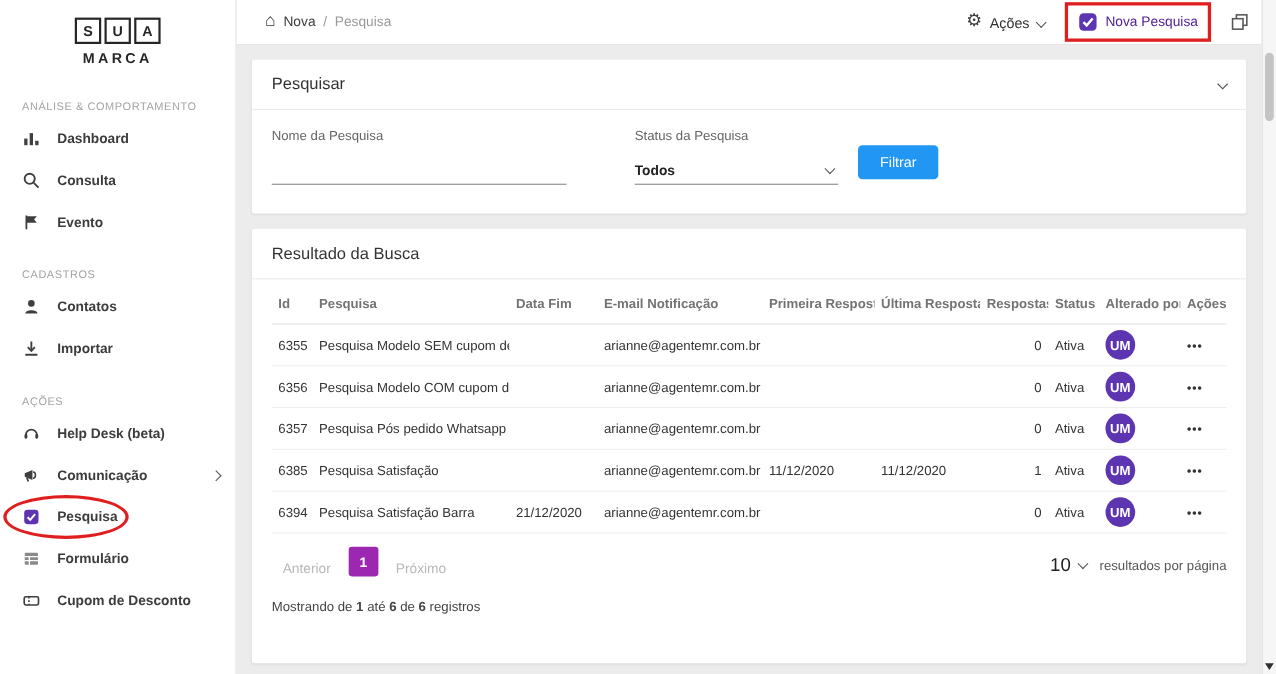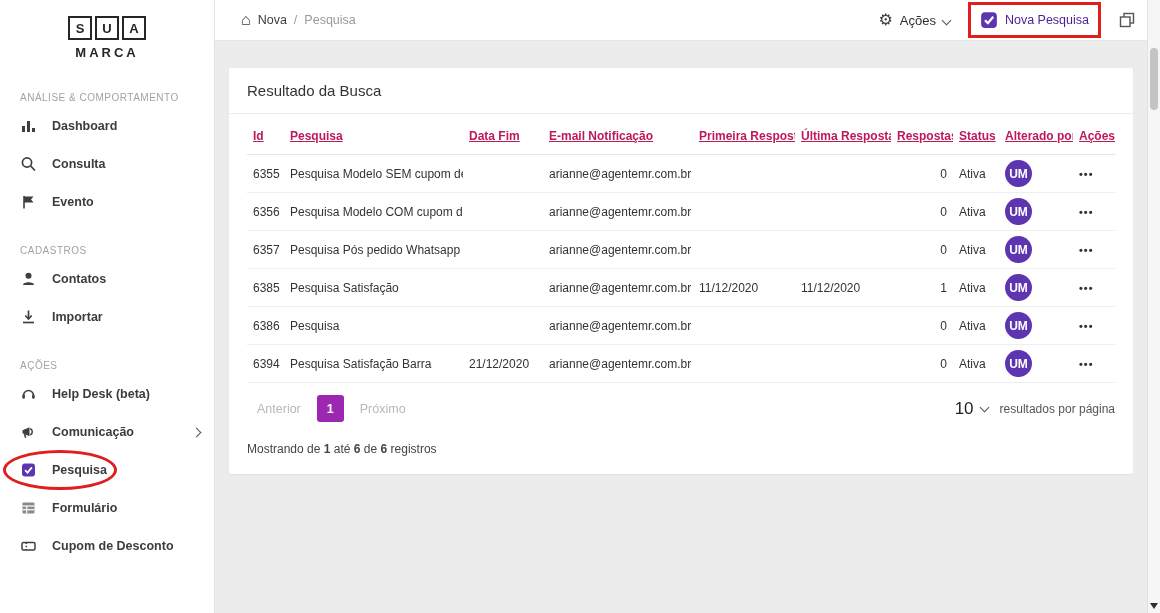--- a/index.html
+++ b/index.html
@@ -95,33 +95,33 @@
   .select-box .caret { margin-left:auto; margin-right:4px; margin-top:-3px; }
   .filtrar-btn {
     margin-left:18px; margin-bottom:5px; background:var(--blue,#2196f3); color:#fff;
     border:none; border-radius:4px; padding:8px 20px; font-size:13px; cursor:pointer;
     font-family:inherit;
   }
 
   .results-card { margin-top:14px; min-height:395px; }
   .results-body { padding:4px 18px 18px; }
   table { width:100%; border-collapse:collapse; table-layout:fixed; font-size:12px; color:#333; }
-  th { font-weight:bold; color:#be185d; text-align:left; padding:11px 6px; border-bottom:1px solid #e3e3e3; white-space:nowrap; overflow:hidden;text-decoration:underline; }
+  th { font-weight:bold; color:#737373; text-align:left; padding:11px 6px; border-bottom:1px solid #e3e3e3; white-space:nowrap; overflow:hidden; }
   td { padding:10px 6px; border-bottom:1px solid #eeeeee; white-space:nowrap; overflow:hidden; }
   .c0{width:37px;} .c2{width:80px;} .c3{width:150px;} .c4{width:102px;}
   .c5{width:96px;} .c6{width:62px; text-align:right;} .c7{width:46px;} .c8{width:74px;} .c9{width:42px;}
   .avatar {
     display:inline-flex; width:27px; height:27px; border-radius:50%;
     background:var(--purple,#5e35b1); color:#fff; font-size:12px; font-weight:bold;
     align-items:center; justify-content:center;
   }
   td.c8 { padding-top:5px; padding-bottom:5px; }
   .dots { font-size:11px; font-weight:bold; letter-spacing:1px; color:#333; cursor:pointer; }
 
-  .pagination { margin-top:12px; display:flex; align-items:center; }
+  .pagination { margin-top:12px; display:flex; align-items:flex-end; }
   .page-prev, .page-next { font-size:12.5px; color:#b8b8b8; padding:0 10px; cursor:pointer; }
   .page-current {
     width:27px; height:27px; border-radius:3px; background:var(--magenta,#9c27b0);
     color:#fff; font-size:12.5px; font-weight:bold; display:flex; align-items:center;
     justify-content:center; margin:0 6px; cursor:pointer;
   }
   .pagination-right { margin-left:auto; display:flex; align-items:center; gap:12px; }
   .perpage { display:flex; align-items:center; gap:7px; cursor:pointer; }
   .perpage-value { font-size:17px; color:#222; }
   .perpage .caret { margin-top:-3px; }
@@ -290,20 +290,40 @@
       <svg width="16" height="16" viewBox="0 0 16 16" fill="none" stroke="#555" stroke-width="1.4">
           <rect x="5" y="1.5" width="9.5" height="9.5"></rect>
           <rect x="1.5" y="5" width="9.5" height="9.5" fill="#fff"></rect>
         </svg>
     </span>
   </div>
 </div>
 
 <div class="main">
 
+  <div class="card">
+    <div class="card-header">
+      <span>Pesquisar</span>
+      <span class="collapse caret"></span>
+    </div>
+    <div class="filter-body">
+      <div class="field-group">
+        <span class="field-label">Nome da Pesquisa</span>
+        <input class="field-input" type="text" value="" style="">
+      </div>
+      <div class="field-group group-status">
+        <span class="field-label">Status da Pesquisa</span>
+        <div class="select-box">
+          <span class="select-value">Todos</span>
+          <span class="caret"></span>
+        </div>
+      </div>
+      <button class="filtrar-btn">Filtrar</button>
+    </div>
+  </div>
 
   <div class="card results-card">
     <div class="card-header">
       <span>Resultado da Busca</span>
     </div>
     <div class="results-body">
       <table>
         <thead>
             <tr>
               <th class="c0">Id</th>
@@ -356,32 +376,20 @@
               <td class="c9"><span class="dots">•••</span></td>
             </tr>
             <tr>
               <td class="c0">6385</td>
               <td class="c1">Pesquisa Satisfação</td>
               <td class="c2"></td>
               <td class="c3">arianne@agentemr.com.br</td>
               <td class="c4">11/12/2020</td>
               <td class="c5">11/12/2020</td>
               <td class="c6">1</td>
-              <td class="c7">Ativa</td>
-              <td class="c8"><span class="avatar">UM</span></td>
-              <td class="c9"><span class="dots">•••</span></td>
-            </tr>
-            <tr>
-              <td class="c0">6386</td>
-              <td class="c1">Pesquisa</td>
-              <td class="c2"></td>
-              <td class="c3">arianne@agentemr.com.br</td>
-              <td class="c4"></td>
-              <td class="c5"></td>
-              <td class="c6">0</td>
               <td class="c7">Ativa</td>
               <td class="c8"><span class="avatar">UM</span></td>
               <td class="c9"><span class="dots">•••</span></td>
             </tr>
             <tr>
               <td class="c0">6394</td>
               <td class="c1">Pesquisa Satisfação Barra</td>
               <td class="c2">21/12/2020</td>
               <td class="c3">arianne@agentemr.com.br</td>
               <td class="c4"></td>

